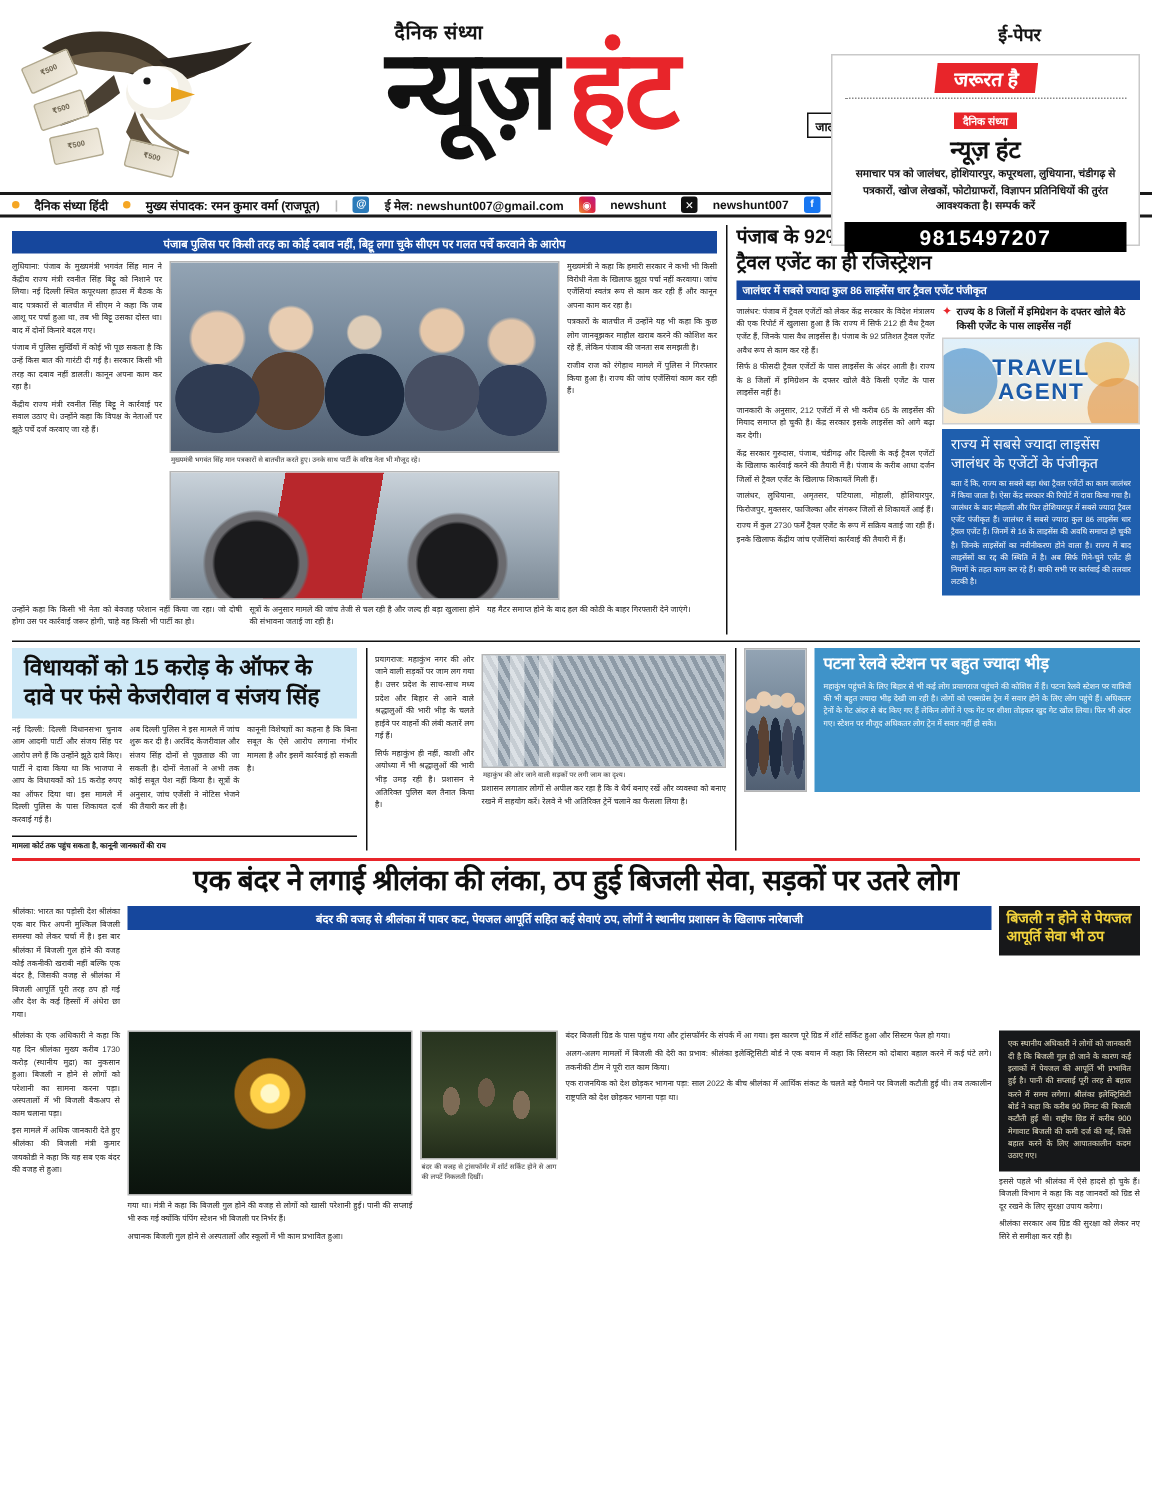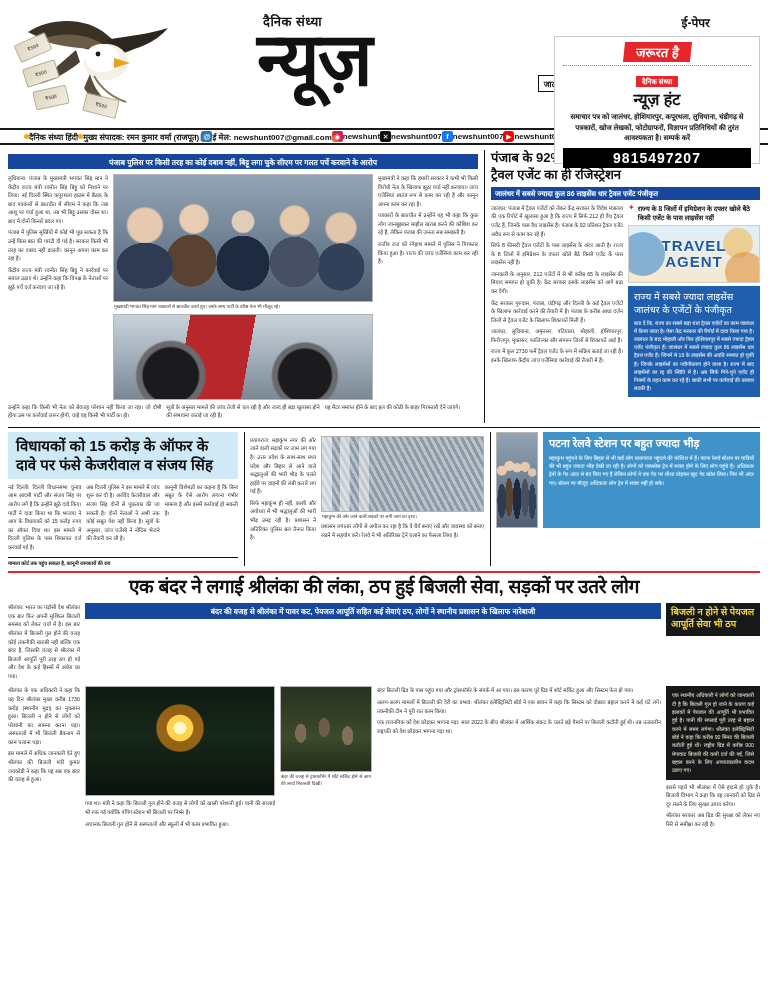--- a/index.html
+++ b/index.html
@@ -50,21 +50,21 @@
     position: relative;
     flex: 1 1 auto;
     padding-top: 4px;
   }
   .kicker {
     font-size: 13px; font-weight: bold; color: #141414;
     letter-spacing: .5px;
     margin-left: 88px;
   }
   .epaper-tag {
-    position: absolute; right: 48px; top: 6px;
+    position: absolute; right: 64px; top: 6px;
     font-size: 12px; font-weight: bold; color: #141414;
   }
   .big-title {
     display: flex; align-items: baseline;
     margin-top: -4px; margin-left: 82px;
   }
   .t-black {
     font-size: 74px; font-weight: bold; color: #111;
     line-height: .92; letter-spacing: -2px;
     font-family: "Liberation Sans", sans-serif;
@@ -129,24 +129,24 @@
     margin-top: 4px;
     background: #000000; color: #fff;
     font-size: 14px; font-weight: bold;
     letter-spacing: 1px;
     padding: 2px 0;
   }
 
   
   .contact-strip {
     display: flex; align-items: center;
-    gap: 0;
+    gap: 10px;
     border-top: 2px solid #1a1a1a;
     border-bottom: 2px solid #1a1a1a;
-    padding: 2px 24px;
+    padding: 2px 8px;
     font-size: 8px; font-weight: bold; color: #111;
     height: 17px;
     text-align: right;
   }
   .cs-item { display: flex; align-items: center; gap: 3px; white-space: nowrap; }
   .cs-sep { color: #bbb; }
   .bullet-o { width: 5px; height: 5px; border-radius: 50%; background: #f5a623; flex: 0 0 5px; }
   .ico {
     width: 11px; height: 11px; border-radius: 2px;
     display: inline-flex; align-items: center; justify-content: center;
@@ -331,20 +331,21 @@
       <div class="money-note mn2">₹500</div>
       <div class="money-note mn3">₹500</div>
       <div class="money-note mn4">₹500</div>
     </div>
 
     <div class="title-block">
       <div class="kicker">दैनिक संध्या</div>
       <div class="epaper-tag">ई-पेपर</div>
       <div class="big-title">
         <span class="t-black">न्यूज़</span>
+        <span class="t-red">हंट</span>
       </div>
       <div class="tagline">हर खबर पर तीखी नजर</div>
       <div class="dateline">
         <span>जालंधर, 11 फरवरी, 2025</span>
         <span>वर्ष 13 अंक 33</span>
         <span>पृष्ठ 8</span>
         <span>
           <b class="price-rs">₹</b>
           <b>02/-</b>
         </span>

